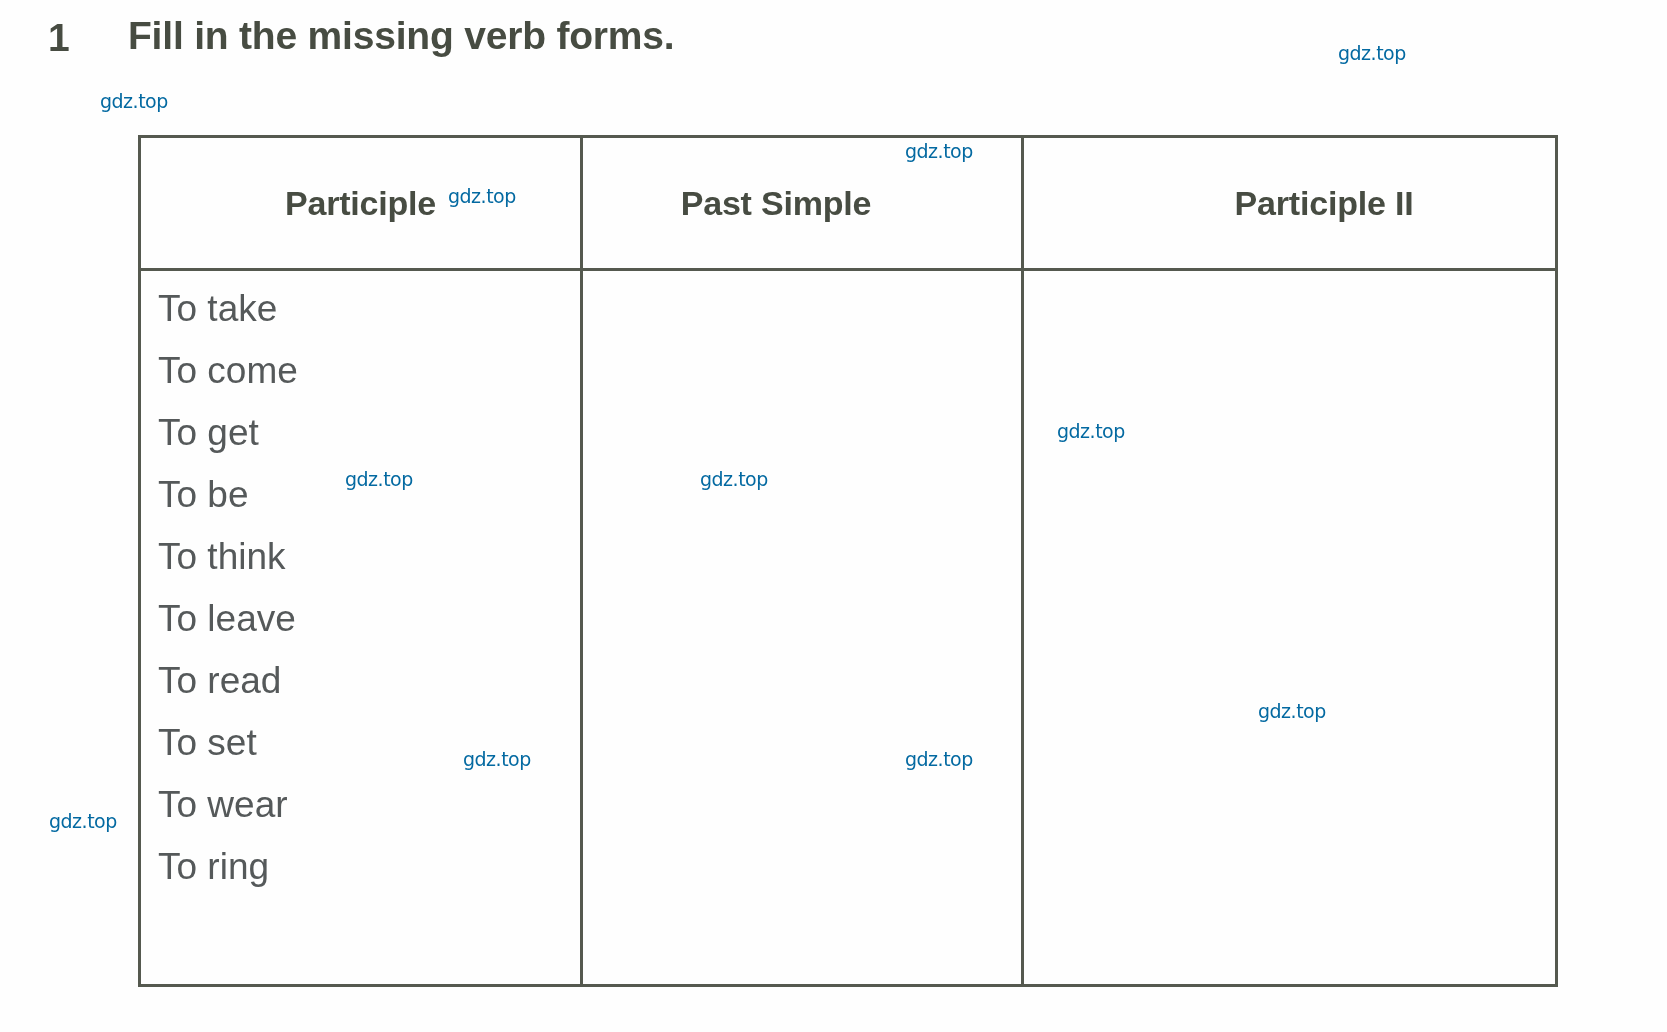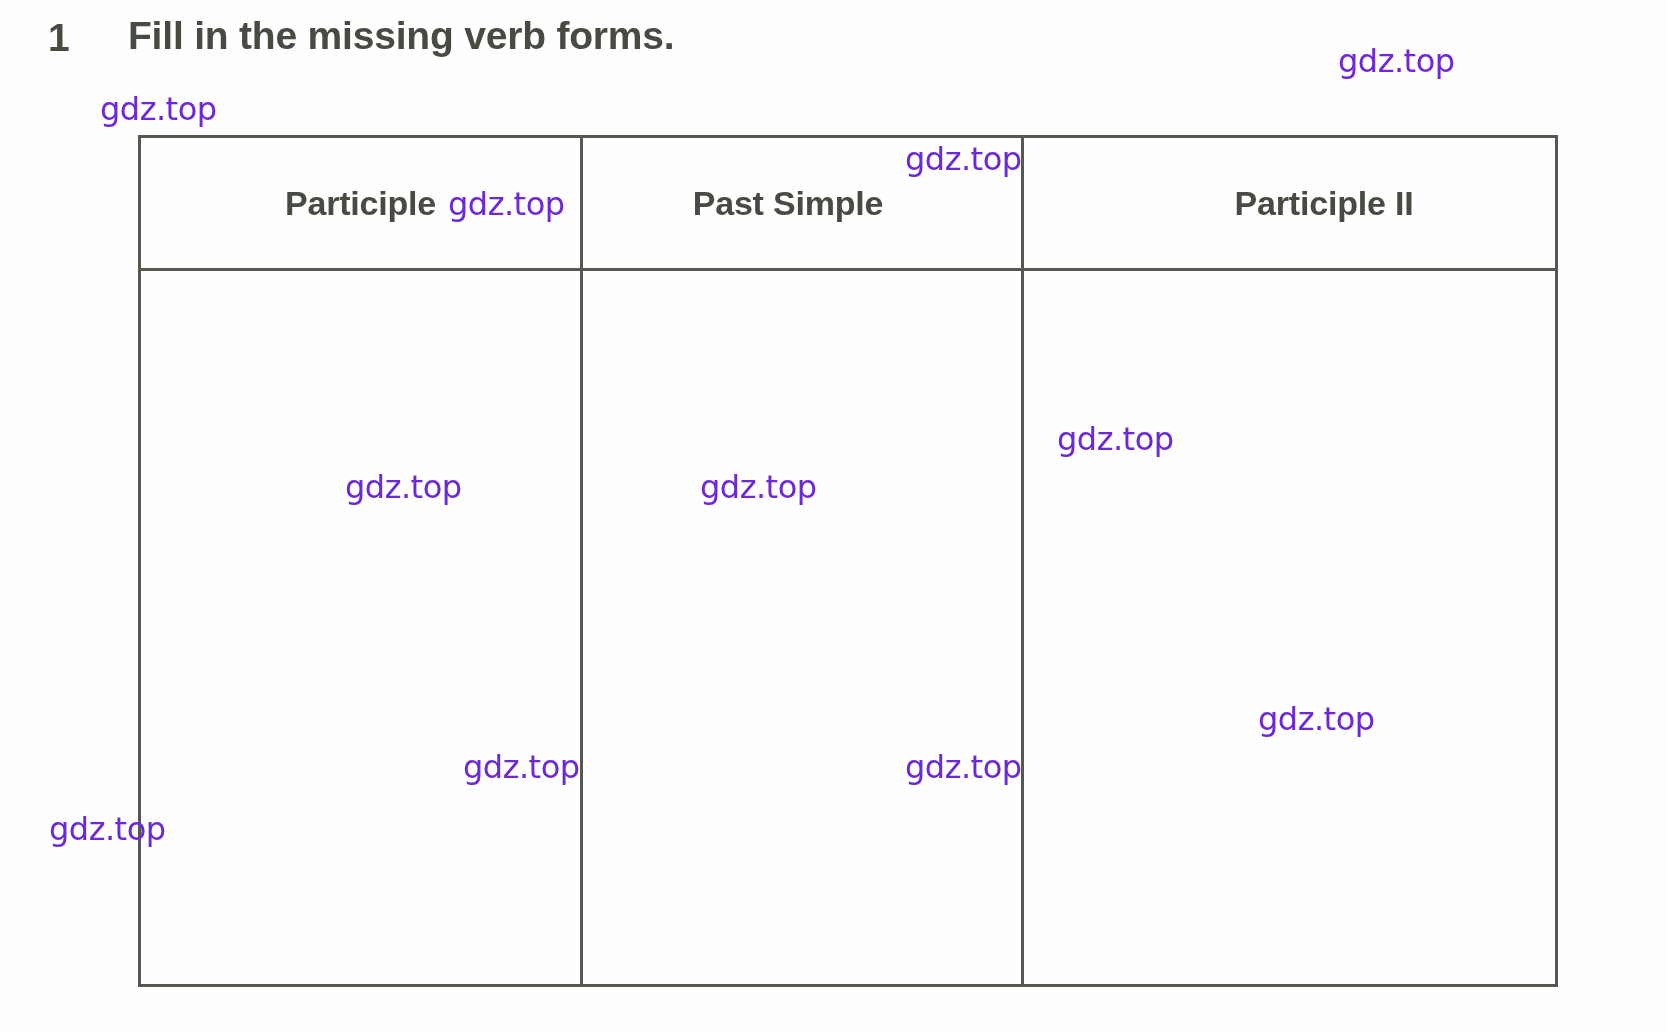--- a/index.html
+++ b/index.html
@@ -81,21 +81,21 @@
     display: flex;
     align-items: center;
     justify-content: center;
     font-size: 34px;
     font-weight: bold;
     color: #474c42;
     letter-spacing: -0.2px;
     white-space: nowrap;
   }
   #header-infinitive { left: 0; width: 439px; }
-  #header-past-simple { left: 442px; width: 386px; padding-left: 12px; }
+  #header-past-simple { left: 442px; width: 386px; }
   #header-participle { left: 883px; width: 600px; }
 
   
   #infinitive-list {
     position: absolute;
     left: 17px;
     top: 140px;
     width: 410px;
   }
   .verb-item {
@@ -112,22 +112,22 @@
     top: 133px;
     bottom: 0;
   }
   #answer-cell-past { left: 442px; width: 438px; }
   #answer-cell-participle { left: 883px; width: 534px; }
 
   
   .watermark {
     position: absolute;
     font-family: "DejaVu Sans", sans-serif;
-    font-size: 32px;
-    color: #6d28d9;
+    font-size: 19px;
+    color: #0369a1;
     white-space: nowrap;
     letter-spacing: -0.5px;
   }
   #wm-top-right   { left: 1338px; top: 42px; }
   #wm-above-table { left: 100px;  top: 90px; }
   #wm-infinitive  { left: 448px;  top: 185px; }
   #wm-past-header { left: 905px;  top: 140px; }
   #wm-col1-mid    { left: 345px;  top: 468px; }
   #wm-col2-mid    { left: 700px;  top: 468px; }
   #wm-col3-upper  { left: 1057px; top: 420px; }
@@ -147,20 +147,32 @@
 <div id="verb-table">
 
   <div id="col-divider-1" class="table-col-divider"></div>
   <div id="col-divider-2" class="table-col-divider"></div>
   <div id="header-row-divider"></div>
 
   <div id="header-infinitive" class="col-header">Participle</div>
   <div id="header-past-simple" class="col-header">Past Simple</div>
   <div id="header-participle" class="col-header">Participle II</div>
 
+  <div id="infinitive-list">
+    <div class="verb-item">To take</div>
+    <div class="verb-item">To come</div>
+    <div class="verb-item">To get</div>
+    <div class="verb-item">To be</div>
+    <div class="verb-item">To think</div>
+    <div class="verb-item">To leave</div>
+    <div class="verb-item">To read</div>
+    <div class="verb-item">To set</div>
+    <div class="verb-item">To wear</div>
+    <div class="verb-item">To ring</div>
+  </div>
 
   <div id="answer-cell-past" class="answer-cell"></div>
   <div id="answer-cell-participle" class="answer-cell"></div>
 </div>
 
 <div id="wm-top-right" class="watermark">gdz.top</div>
 <div id="wm-above-table" class="watermark">gdz.top</div>
 <div id="wm-infinitive" class="watermark">gdz.top</div>
 <div id="wm-past-header" class="watermark">gdz.top</div>
 <div id="wm-col1-mid" class="watermark">gdz.top</div>

